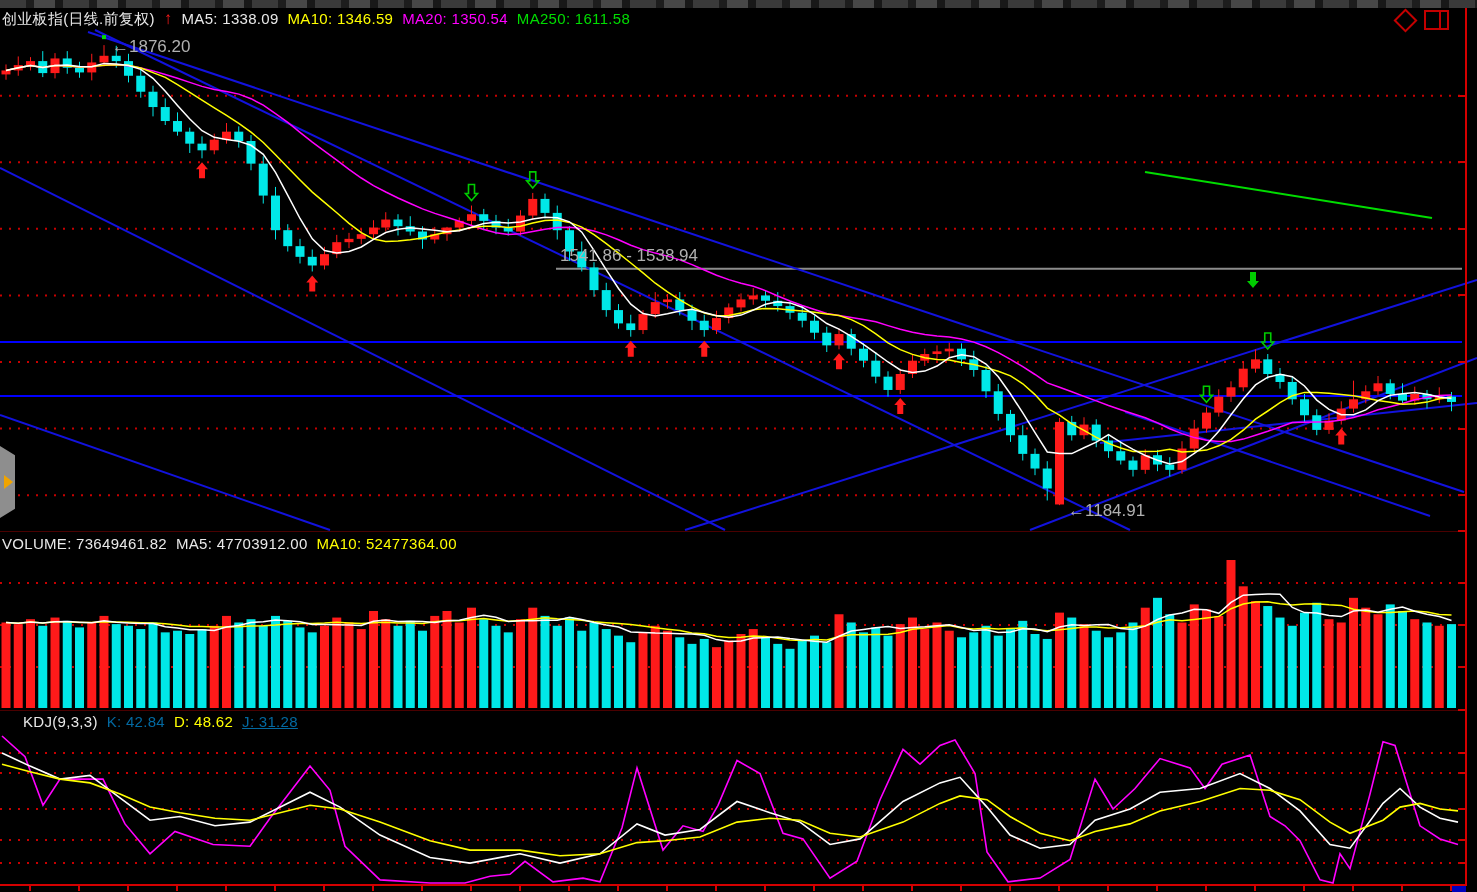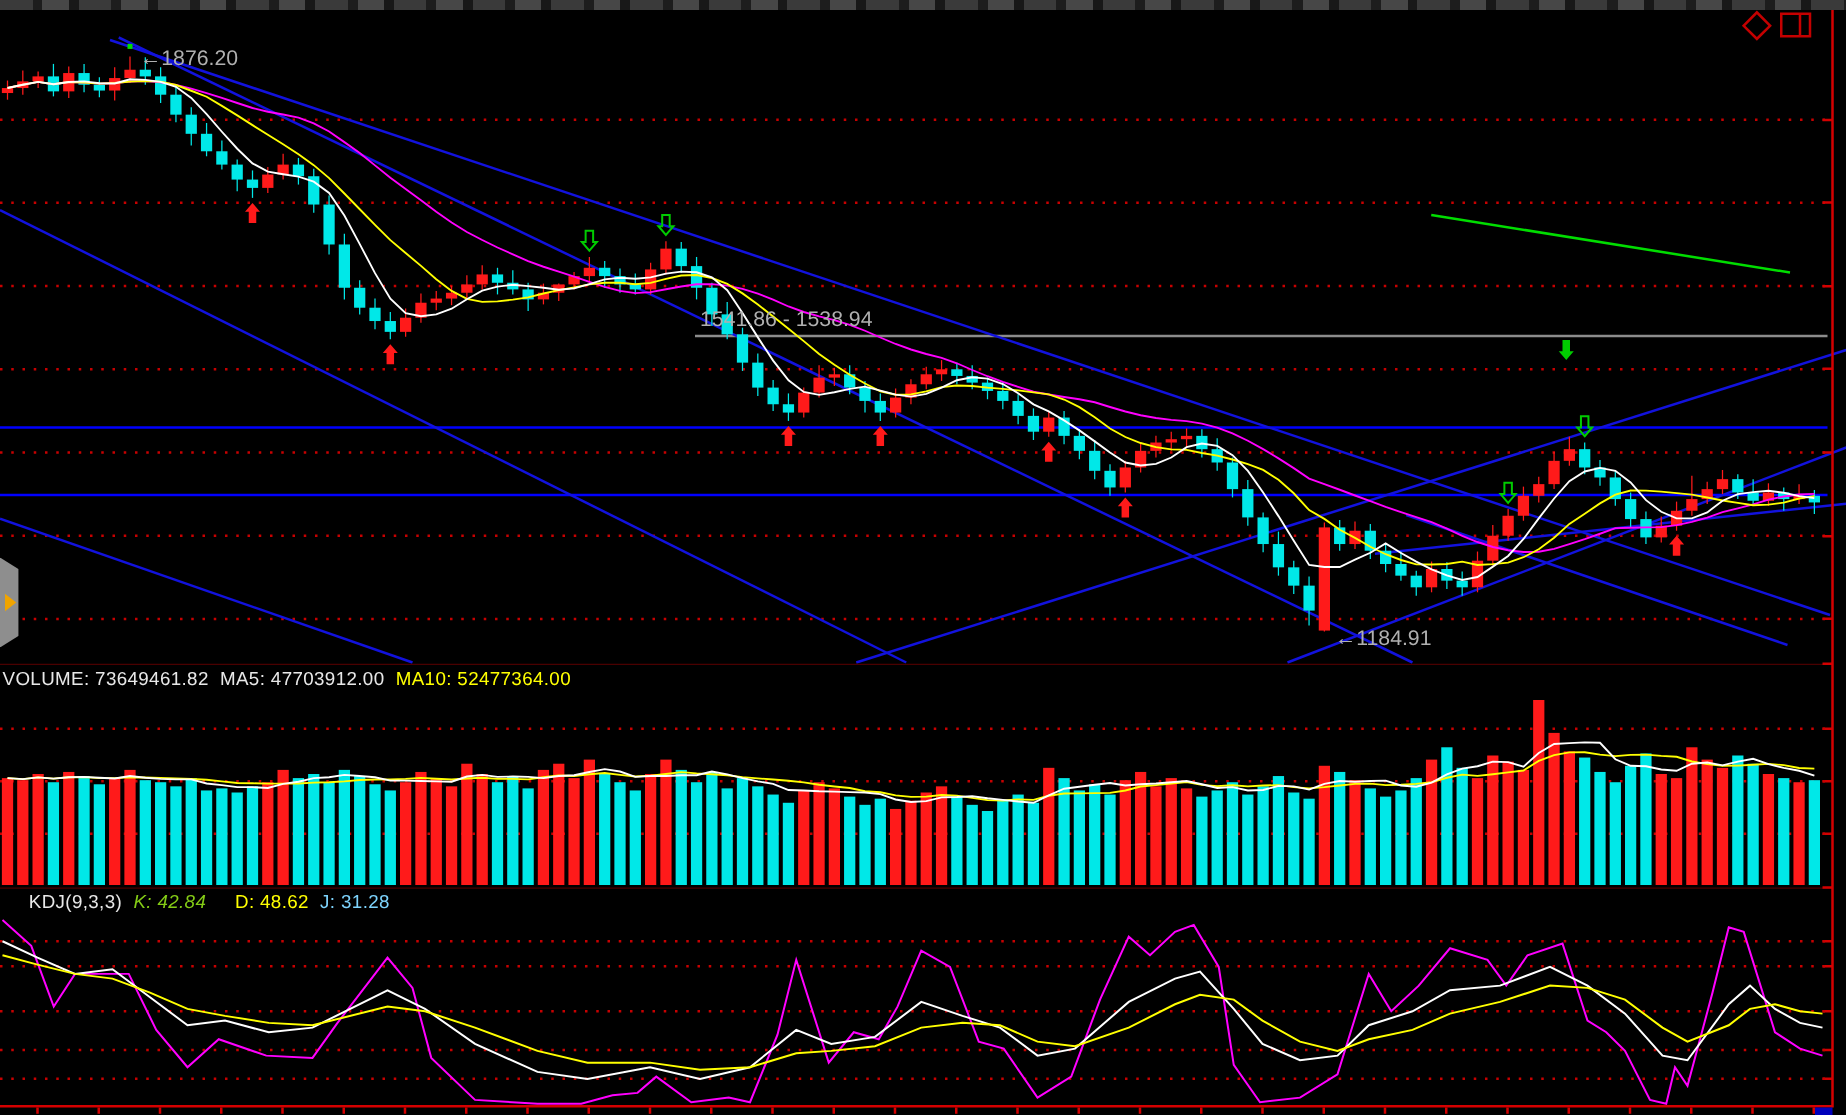--- a/index.html
+++ b/index.html
@@ -523,23 +523,26 @@
         <polyline points="2.0,736.0 25.0,756.7 43.0,805.3 60.0,779.1 103.0,779.1 125.0,823.9 150.0,853.8 175.0,831.4 213.0,844.5 250.0,846.3 270.0,818.3 310.0,766.1 330.0,790.3 345.0,846.3 380.0,879.9 430.0,883.0 465.0,883.0 490.0,876.2 510.0,874.3 525.0,861.3 553.0,881.8 583.0,878.1 600.0,881.8 622.0,827.7 637.0,767.9 663.0,850.1 683.0,825.8 703.0,831.4 718.0,805.3 737.0,760.5 760.0,773.5 783.0,833.3 803.0,838.9 830.0,878.1 857.0,861.3 880.0,799.7 903.0,749.3 920.0,764.2 940.0,745.5 955.0,739.9 975.0,773.5 987.0,851.9 1008.0,881.8 1040.0,878.1 1070.0,859.4 1095.0,779.1 1113.0,809.0 1135.0,788.5 1160.0,758.6 1190.0,767.9 1205.0,788.5 1222.0,764.2 1250.0,754.9 1270.0,816.5 1285.0,825.8 1300.0,840.7 1320.0,879.9 1333.0,883.0 1340.0,853.8 1350.0,868.7 1370.0,794.1 1383.0,741.8 1395.0,745.5 1420.0,825.8 1440.0,838.9 1458.0,844.5" fill="none" stroke="#ff00ff" stroke-width="1.6"></polyline>
       </g>
       <g>
         <polyline points="2.0,753.0 30.0,766.1 60.0,779.1 90.0,775.4 120.0,797.8 150.0,820.2 180.0,816.5 215.0,825.8 250.0,822.1 310.0,792.2 340.0,807.1 380.0,835.1 430.0,857.5 470.0,863.1 520.0,853.8 560.0,863.1 600.0,853.8 637.0,823.9 665.0,835.1 700.0,829.5 737.0,801.5 770.0,812.7 800.0,822.1 830.0,844.5 860.0,838.9 903.0,801.5 940.0,782.9 960.0,777.3 987.0,807.1 1010.0,835.1 1040.0,848.2 1070.0,844.5 1095.0,820.2 1130.0,809.0 1160.0,792.2 1200.0,788.5 1240.0,773.5 1270.0,788.5 1300.0,810.9 1330.0,844.5 1350.0,848.2 1383.0,803.4 1400.0,788.5 1420.0,807.1 1440.0,818.3 1458.0,822.1" fill="none" stroke="#ffffff" stroke-width="1.6"></polyline>
       </g>
       <g>
         <polyline points="2.0,764.2 30.0,771.7 60.0,779.1 90.0,782.9 120.0,794.1 150.0,807.1 180.0,812.7 215.0,818.3 250.0,820.2 310.0,805.3 340.0,809.0 380.0,822.1 430.0,840.7 470.0,850.1 520.0,850.1 560.0,855.7 600.0,853.8 637.0,842.6 665.0,840.7 700.0,837.0 737.0,822.1 770.0,818.3 800.0,820.2 830.0,833.3 860.0,837.0 903.0,822.1 940.0,803.4 960.0,795.9 987.0,799.7 1010.0,816.5 1040.0,833.3 1070.0,840.7 1095.0,831.4 1130.0,823.9 1160.0,810.9 1200.0,801.5 1240.0,788.5 1270.0,790.3 1300.0,799.7 1330.0,822.1 1350.0,833.3 1383.0,820.2 1400.0,807.1 1420.0,803.4 1440.0,809.0 1458.0,810.9" fill="none" stroke="#ffff00" stroke-width="1.6"></polyline>
       </g>
     </svg>
 
+  <div id="main-header" class="hdr">
+    <span style="color:#e8e8e8">创业板指(日线.前复权)</span><span style="color:#ff1a1a;font-weight:bold;font-size:17px">↑</span><span id="main-legend"><span style="color: rgb(232, 232, 232);">MA5: 1338.09</span><span style="color: rgb(255, 255, 0);">MA10: 1346.59</span><span style="color: rgb(255, 0, 255);">MA20: 1350.54</span><span style="color: rgb(0, 221, 0);">MA250: 1611.58</span></span>
+  </div>
 
   <div id="vol-header" class="hdr"><span style="color: rgb(232, 232, 232);">VOLUME: 73649461.82</span><span style="color: rgb(232, 232, 232);">MA5: 47703912.00</span><span style="color: rgb(255, 255, 0);">MA10: 52477364.00</span></div>
-  <div id="kdj-header" class="hdr"><span style="color: rgb(232, 232, 232); margin-left: 21px;">KDJ(9,3,3)</span><span style="color: #84cc16; font-style: italic;">K: 42.84</span><span style="color: rgb(255, 255, 0); margin-left: 14px;">D: 48.62</span><span style="color: #7dd3fc;">J: 31.28</span></div>
+  <div id="kdj-header" class="hdr"><span style="color: rgb(232, 232, 232); margin-left: 21px;">KDJ(9,3,3)</span><span style="color: #0369a1;">K: 42.84</span><span style="color: rgb(255, 255, 0);">D: 48.62</span><span style="color: #0369a1; text-decoration: underline;">J: 31.28</span></div>
 
   <div id="corner-icons">
     <div id="diamond" title=""></div>
     <div id="splitwin"></div>
   </div>
 
   <div id="expander">
     <div class="tri"></div>
   </div>
 

